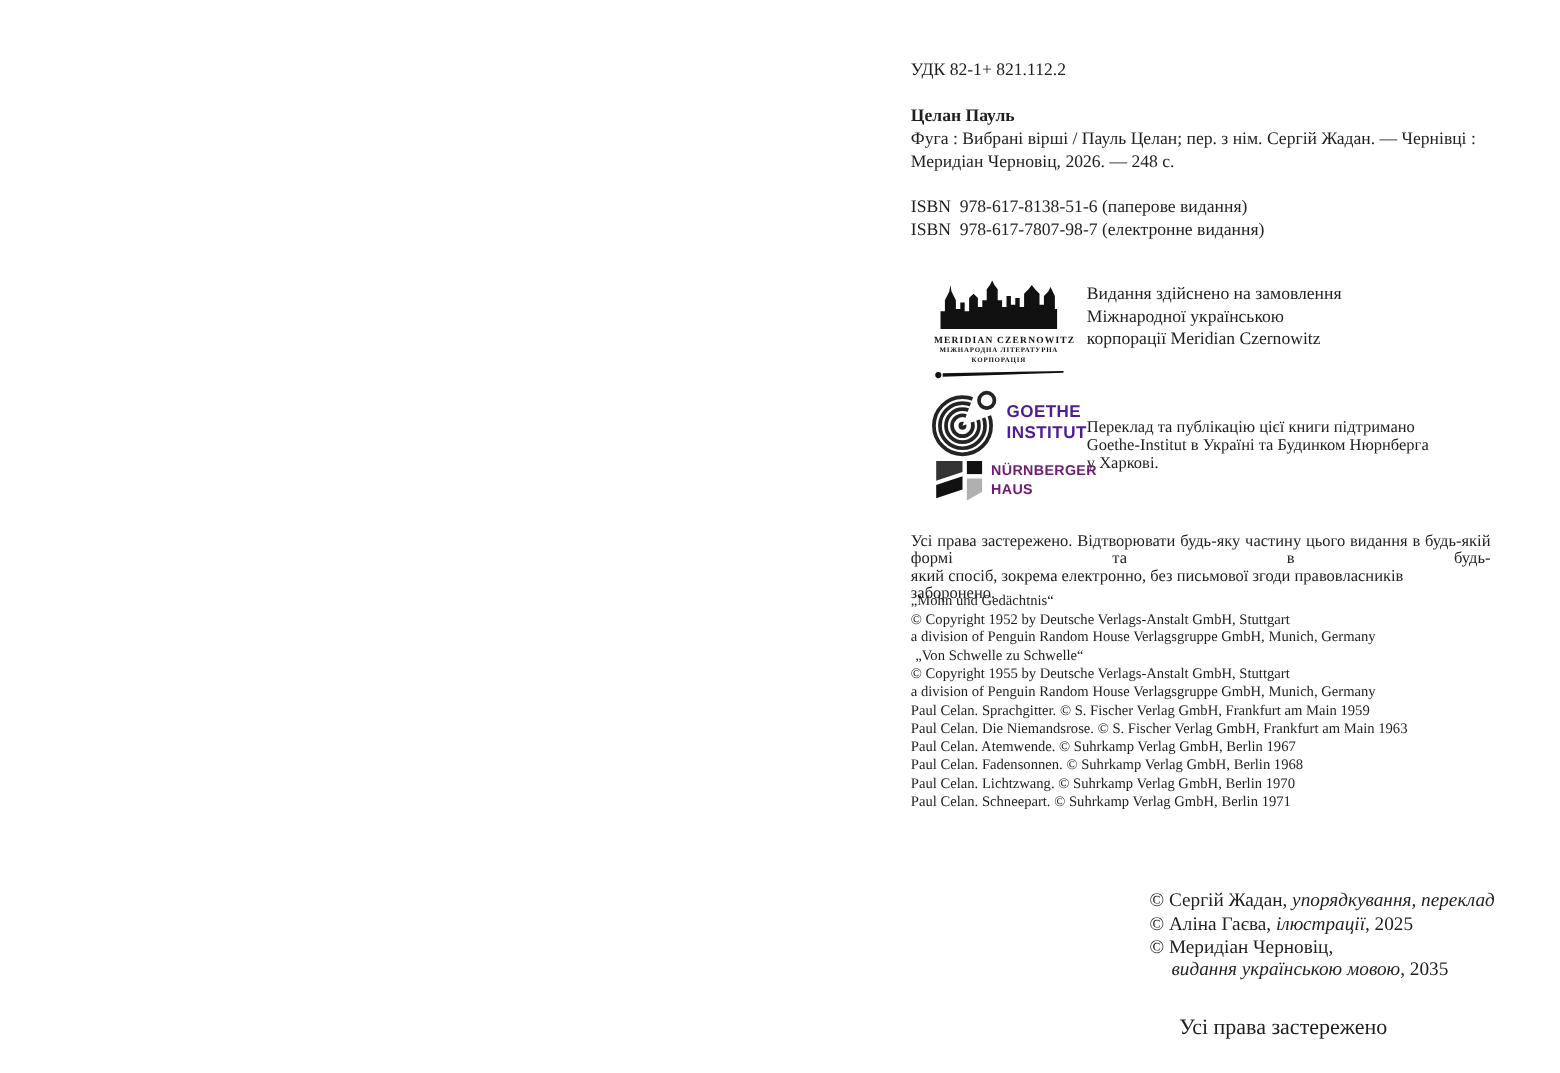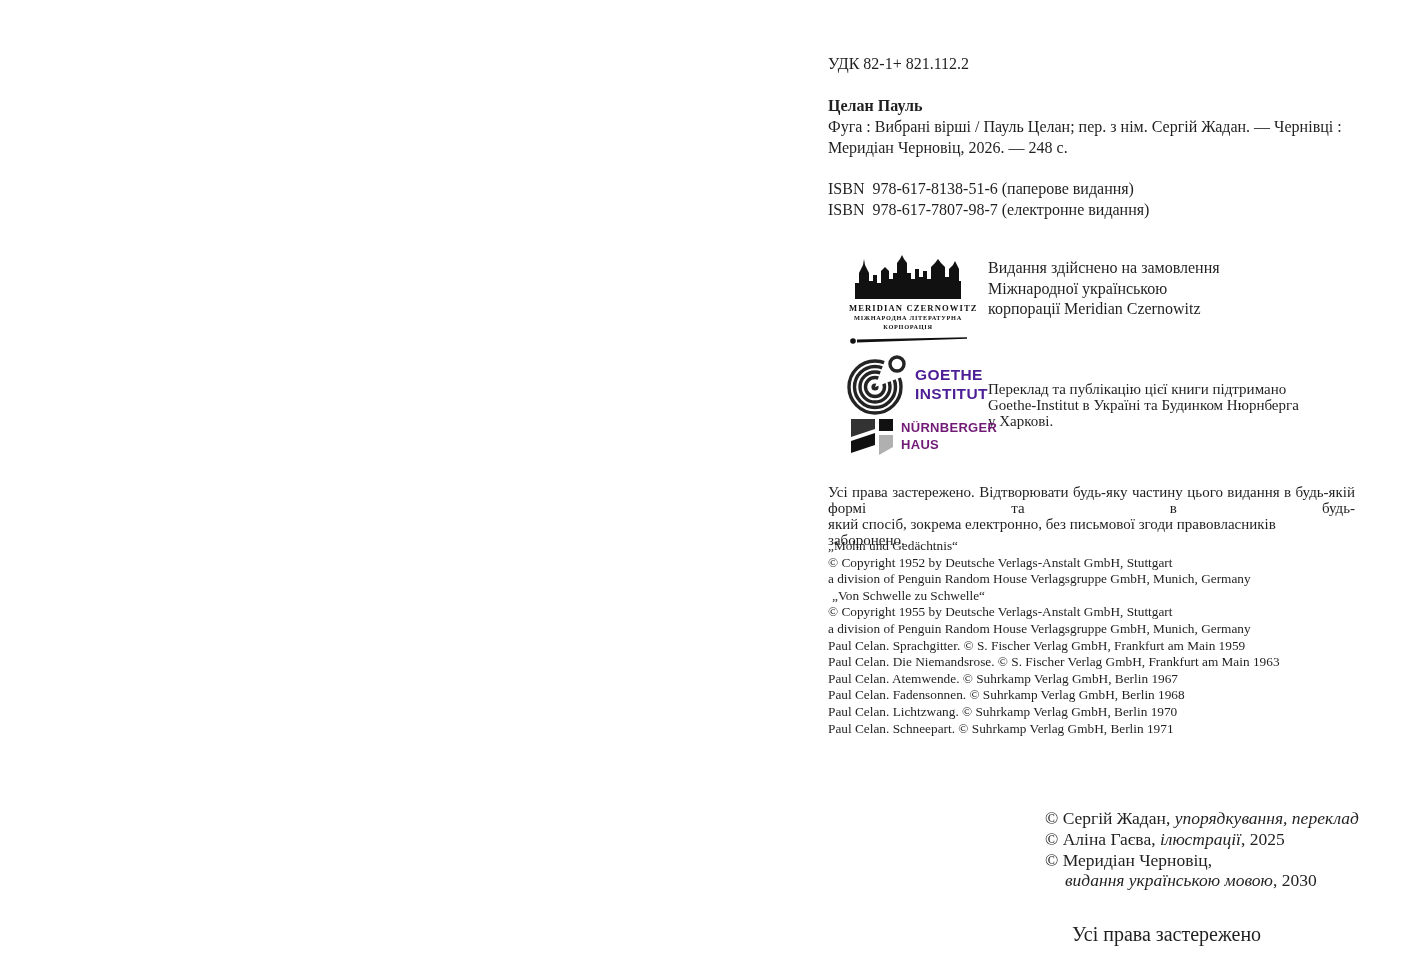--- a/index.html
+++ b/index.html
@@ -135,19 +135,19 @@
     <div class="t17">
       <span>© Сергій Жадан, </span><i>упорядкування, переклад</i>
     </div>
     <div class="t17">
       <span>© Аліна Гаєва, </span><i>ілюстрації</i><span>, 2025</span>
     </div>
     <div class="t17">
       <span>© Меридіан Черновіц,</span>
     </div>
     <div class="t17 indent">
-      <i>видання українською мовою</i><span>, 2030</span>
+      <i>видання українською мовою</i><span>, 2035</span>
     </div>
   </div>
 
   <div class="abs t15" style="left:1072px; top:925px;">Усі права застережено</div>
 
 </div>
 
 </body></html>

